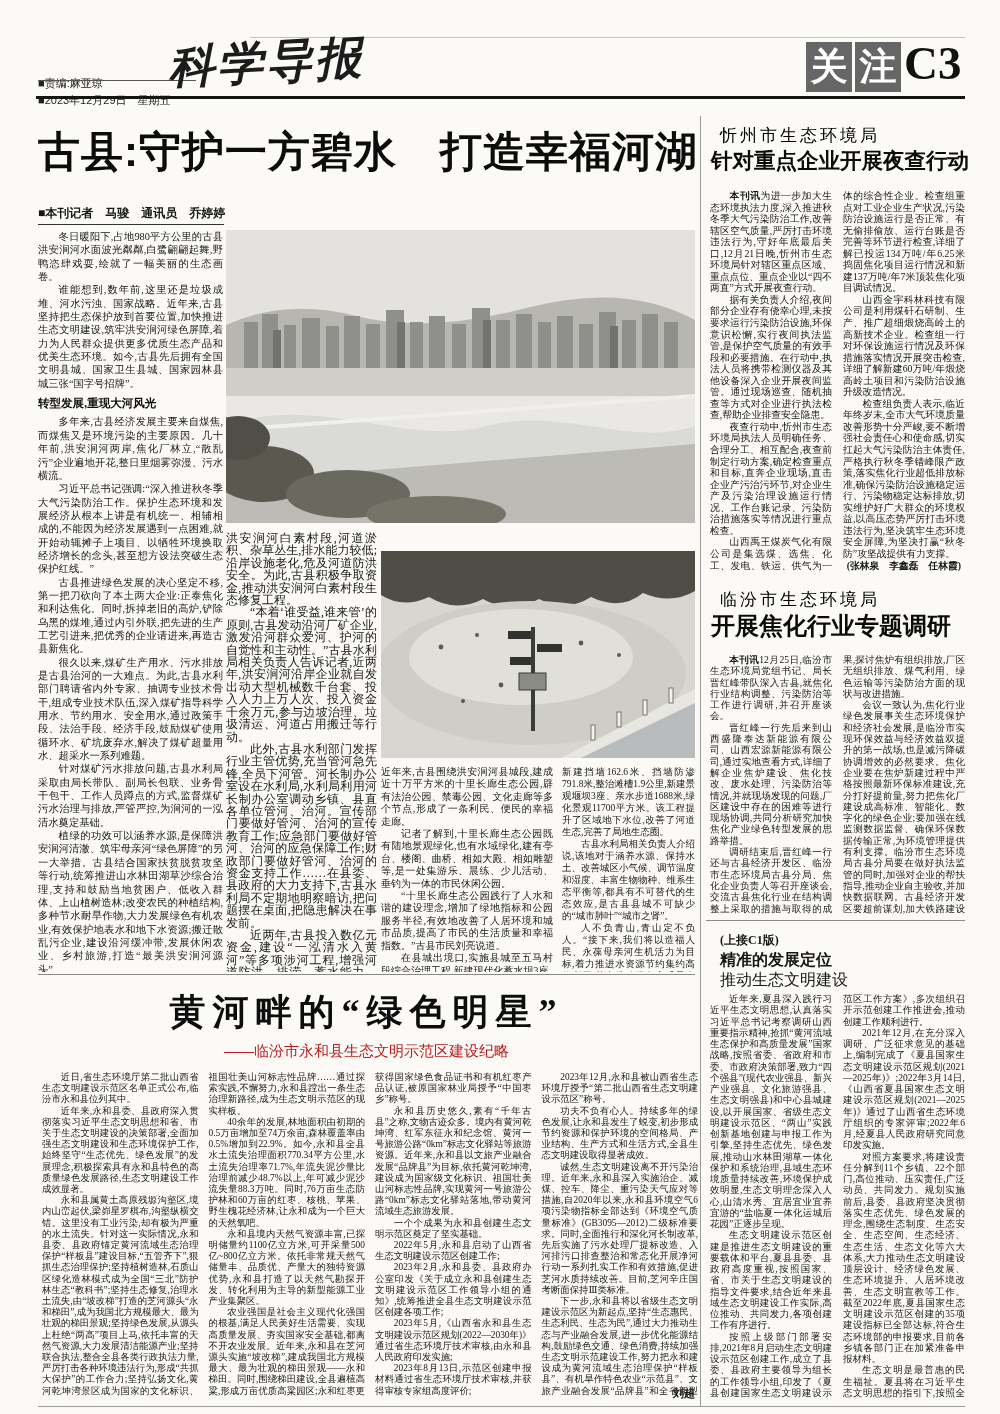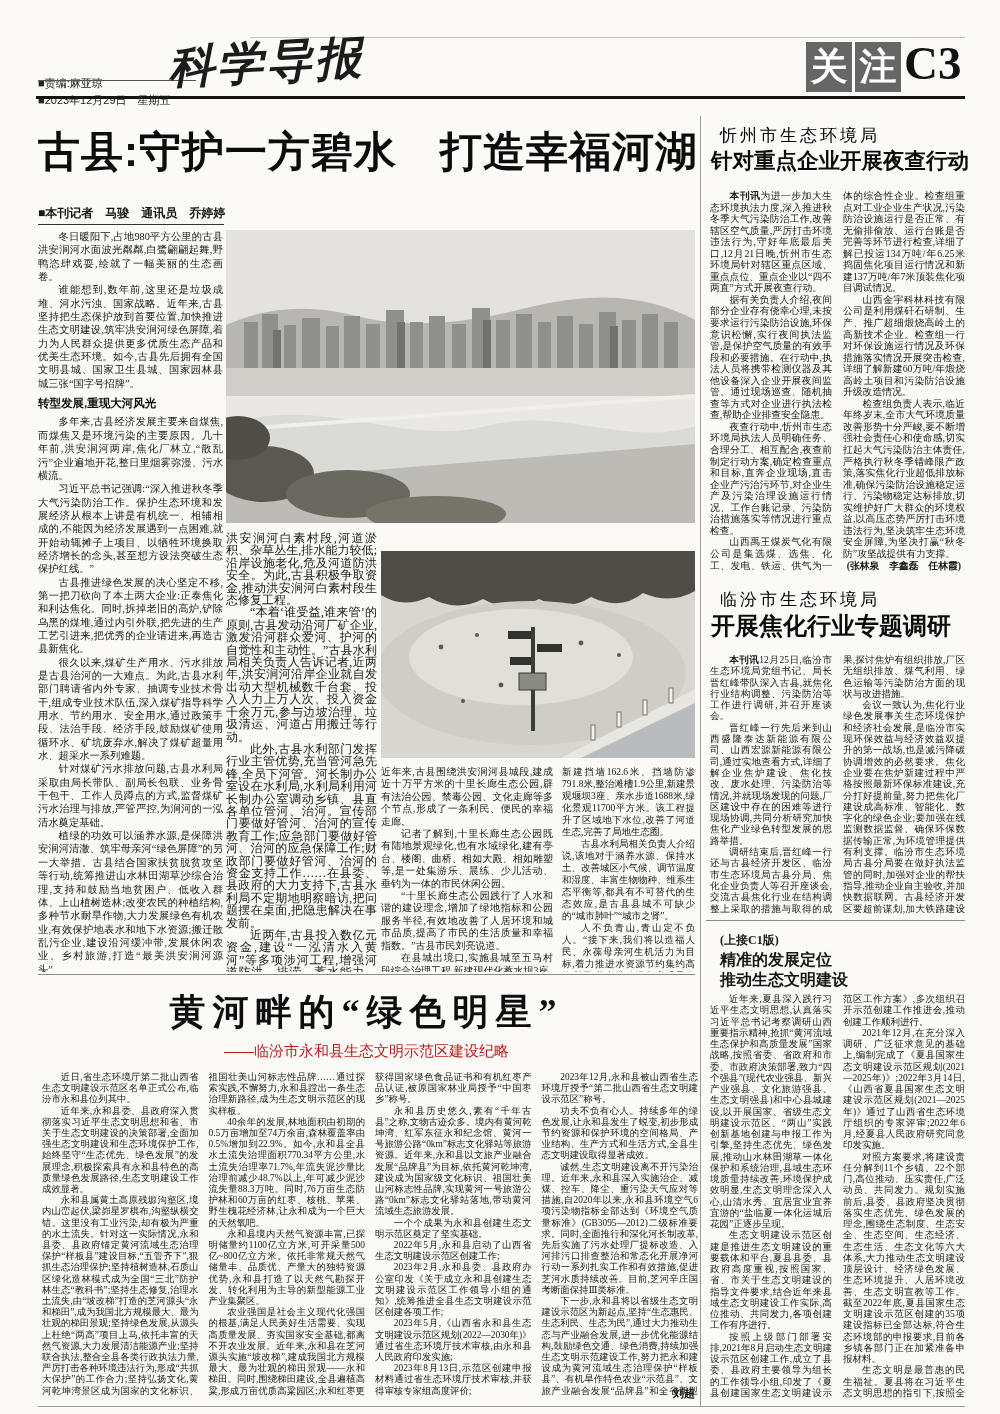--- a/index.html
+++ b/index.html
@@ -66,21 +66,21 @@
   #na-headline{left:711px;top:146px;width:254px;font-size:21.5px;}
   #na-body{left:710px;top:190px;width:255px;height:386px;font-size:9.8px;line-height:11.55px;}
 
   #cs-kicker{left:720px;top:588px;}
   #cs-headline{left:711px;top:610px;width:254px;font-size:24px;}
   #cs-body{left:710px;top:654px;width:255px;height:260px;font-size:9.6px;line-height:11.3px;}
   #cs-rule{left:706px;top:920px;width:259px;border-top:1px solid #8a8a86;}
 
   #cont-note{left:720px;top:932px;font-size:12px;font-weight:bold;}
   #cont-title1{left:720px;top:950px;font-size:16px;font-weight:bold;font-family:"Liberation Sans",sans-serif;}
-  #cont-title2{left:720px;top:970px;font-size:16px;font-weight:bold;font-family:"Liberation Sans",sans-serif;text-align:right;}
+  #cont-title2{left:720px;top:970px;font-size:16px;font-weight:normal;font-family:"Liberation Sans",sans-serif;text-align:right;}
   #cont-body{left:710px;top:994px;width:255px;height:410px;font-size:9.5px;line-height:11.25px;}
 
   #page-bottom-rule{left:38px;top:1406px;width:927px;border-top:1px solid #9a9a96;}
 </style>
 </head>
 <body>
 
 <div class="page">
 
   <div class="abs" id="hdr-meta">

